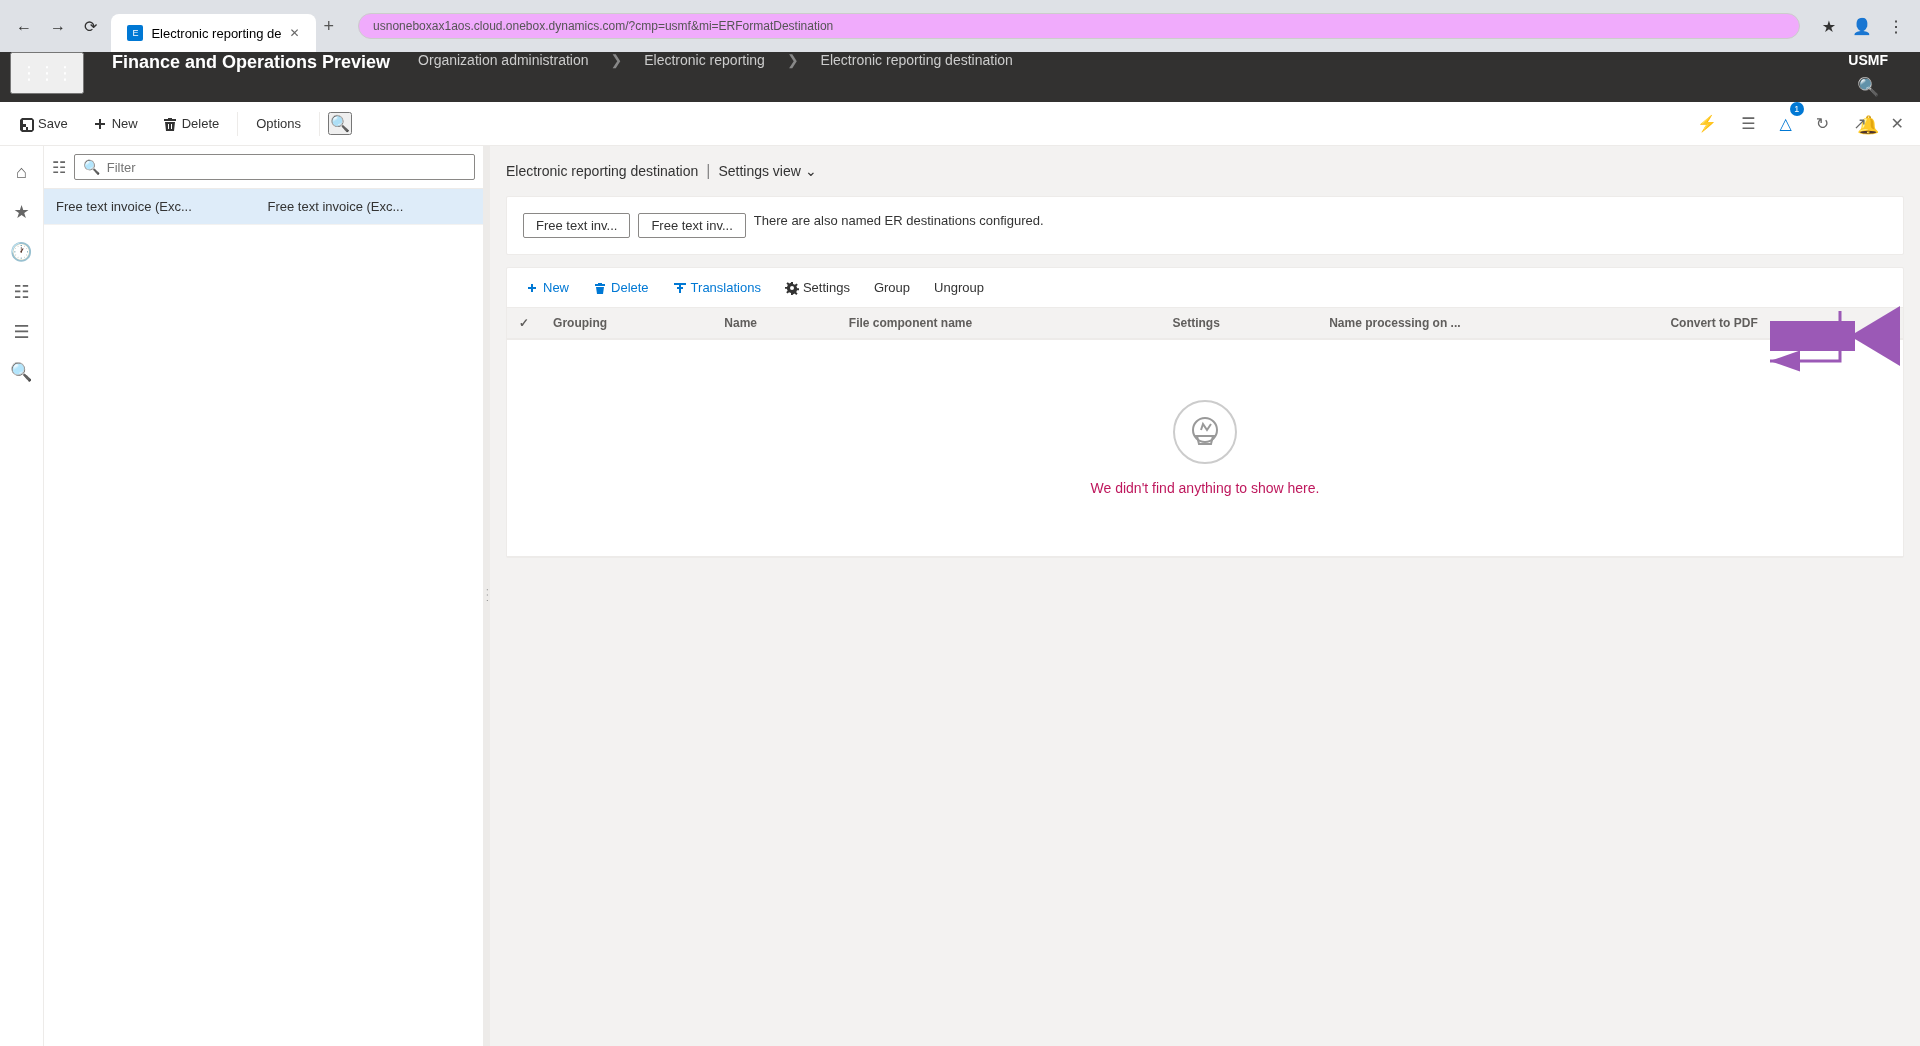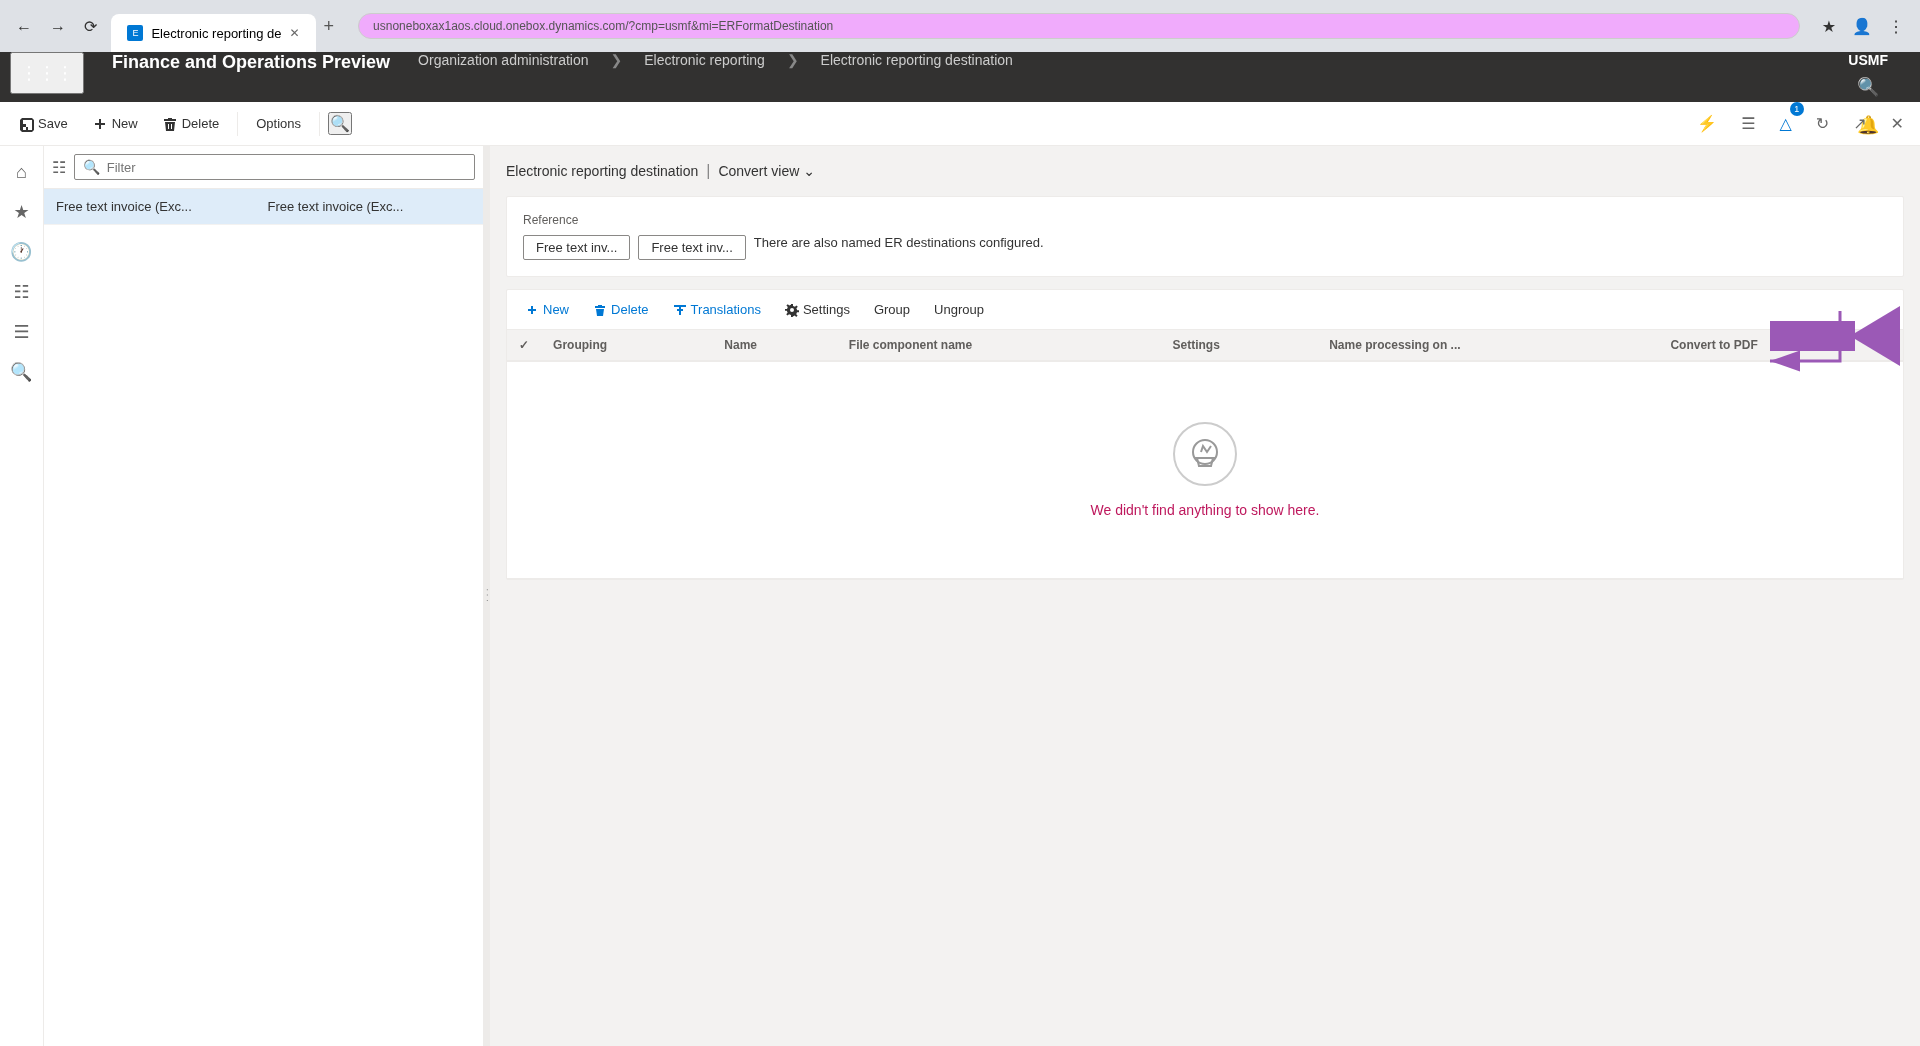--- a/index.html
+++ b/index.html
@@ -213,27 +213,26 @@
     <span class="resize-dots">···</span>
   </div>
 
   <div class="right-panel-wrapper">
     <div class="right-panel">
 
       <div class="view-header">
         <span class="view-title">Electronic reporting destination</span>
         <span class="view-sep">|</span>
         <span class="view-mode">
-          <span>Convert view</span>
+          <span>Settings view</span>
           <span>⌄</span>
         </span>
       </div>
 
       <div class="section-card">
-        <div class="section-label">Reference</div>
         <div class="reference-row">
           <button class="ref-btn">Free text inv...</button>
           <button class="ref-btn">Free text inv...</button>
           <span class="ref-info">There are also named ER destinations configured.</span>
 
           <svg width="120" height="100" viewBox="0 0 120 100" style="position:absolute; right:60px; top:155px;">
             <defs>
               <marker id="arrowhead" markerWidth="10" markerHeight="7" refX="10" refY="3.5" orient="auto">
                 <polygon points="0 0, 10 3.5, 0 7" fill="#9b59b6"></polygon>
               </marker>

